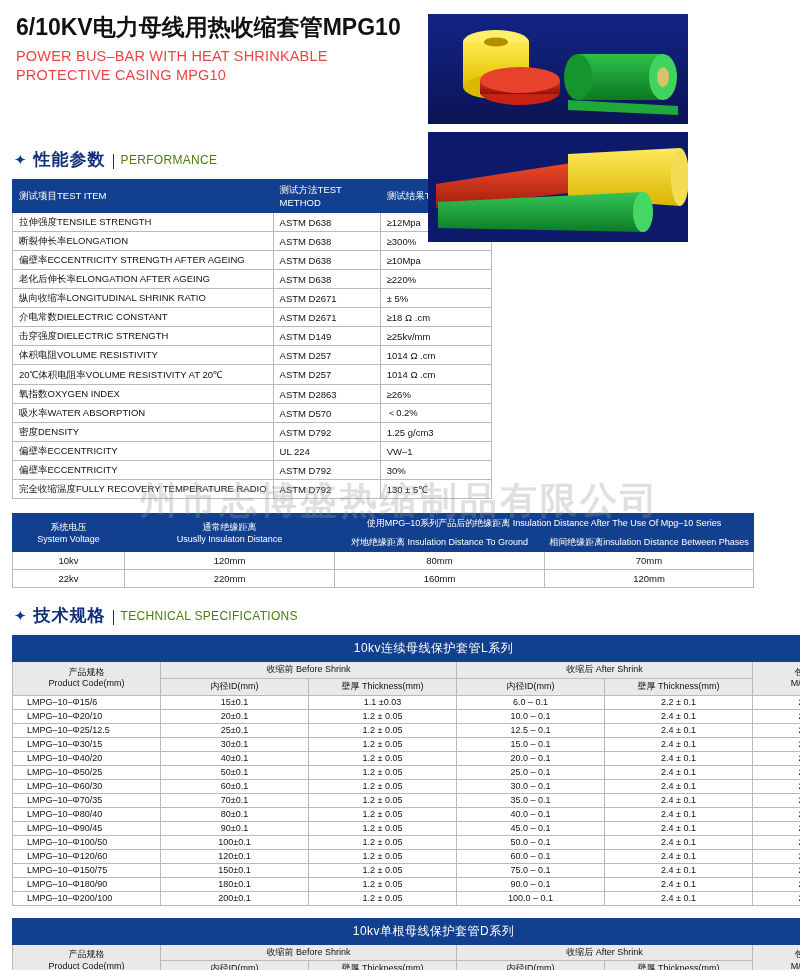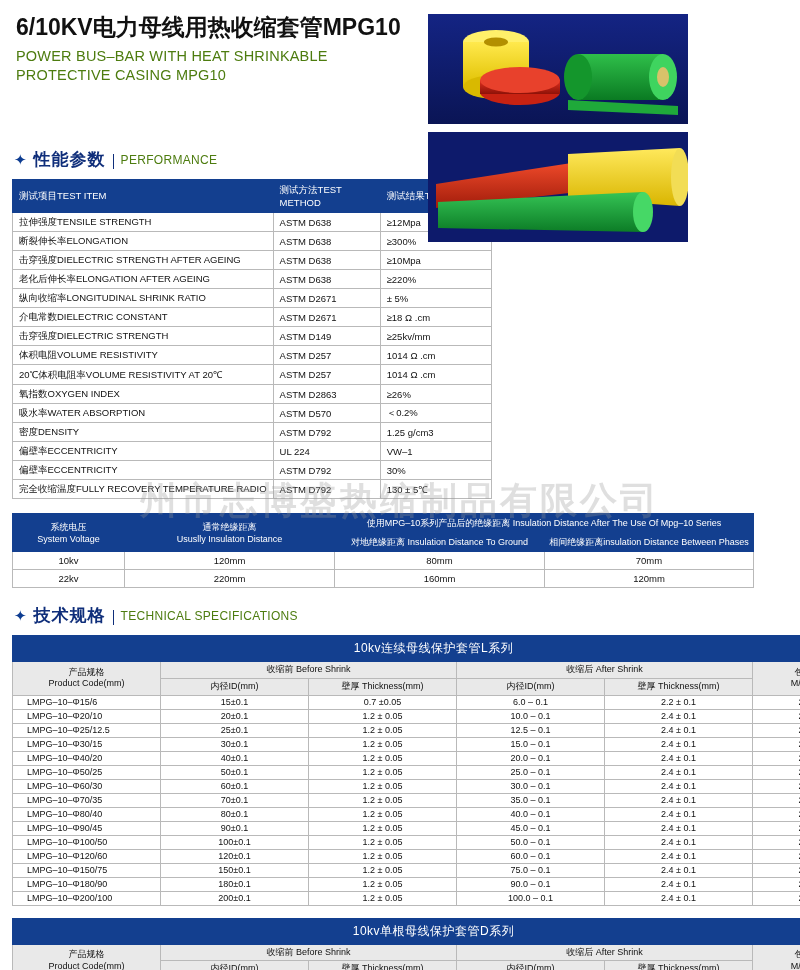--- a/index.html
+++ b/index.html
@@ -14,21 +14,21 @@
   }
   .page { position: relative; width: 700px; height: 970px; padding: 10px 12px; }
 
   
   .header { position: relative; height: 118px; }
   .title-cn {
     font-size: 23px; font-weight: bold; color: #111; letter-spacing: 0px;
     margin: 4px 0 0 4px; line-height: 1.2;
   }
   .title-en {
-    font-size: 14.5px; color: #4d7c0f; margin: 5px 8px 0 4px; line-height: 1.35;
+    font-size: 14.5px; color: #ef4444; margin: 5px 8px 0 4px; line-height: 1.35;
     letter-spacing: .2px;
   }
   .title-en div { white-space: nowrap; }
 
   
   .photo {
     position: absolute; right: 0; border: 0; overflow: hidden;
   }
   .photo-1 { top: 0px; width: 260px; height: 110px; background:#0e1b6e; }
   .photo-2 { top: 118px; width: 260px; height: 110px; background:#0e1b6e; }
@@ -200,21 +200,21 @@
           <td>拉伸强度TENSILE STRENGTH</td>
           <td>ASTM D638</td>
           <td>≥12Mpa</td>
         </tr>
         <tr>
           <td>断裂伸长率ELONGATION</td>
           <td>ASTM D638</td>
           <td>≥300%</td>
         </tr>
         <tr>
-          <td>击穿强度DIELECTRIC STRENGTH AFTER AGEING</td>
+          <td>偏壁率ECCENTRICITY STRENGTH AFTER AGEING</td>
           <td>ASTM D638</td>
           <td>≥10Mpa</td>
         </tr>
         <tr>
           <td>老化后伸长率ELONGATION AFTER AGEING</td>
           <td>ASTM D638</td>
           <td>≥220%</td>
         </tr>
         <tr>
           <td>纵向收缩率LONGITUDINAL SHRINK RATIO</td>
@@ -347,21 +347,21 @@
           <th>内径ID(mm)</th>
           <th>壁厚 Thickness(mm)</th>
           <th>内径ID(mm)</th>
           <th>壁厚 Thickness(mm)</th>
         </tr>
       </thead>
       <tbody id="spec0-body">
           <tr>
             <td class="cell first">LMPG–10–Φ15/6</td>
             <td class="cell">15±0.1</td>
-            <td class="cell">0.7 ±0.05</td>
+            <td class="cell">1.1 ±0.03</td>
             <td class="cell">6.0 – 0.1</td>
             <td class="cell">2.2 ± 0.1</td>
             <td class="cell">25</td>
           </tr>
           <tr>
             <td class="cell first">LMPG–10–Φ20/10</td>
             <td class="cell">20±0.1</td>
             <td class="cell">1.2 ± 0.05</td>
             <td class="cell">10.0 – 0.1</td>
             <td class="cell">2.4 ± 0.1</td>

